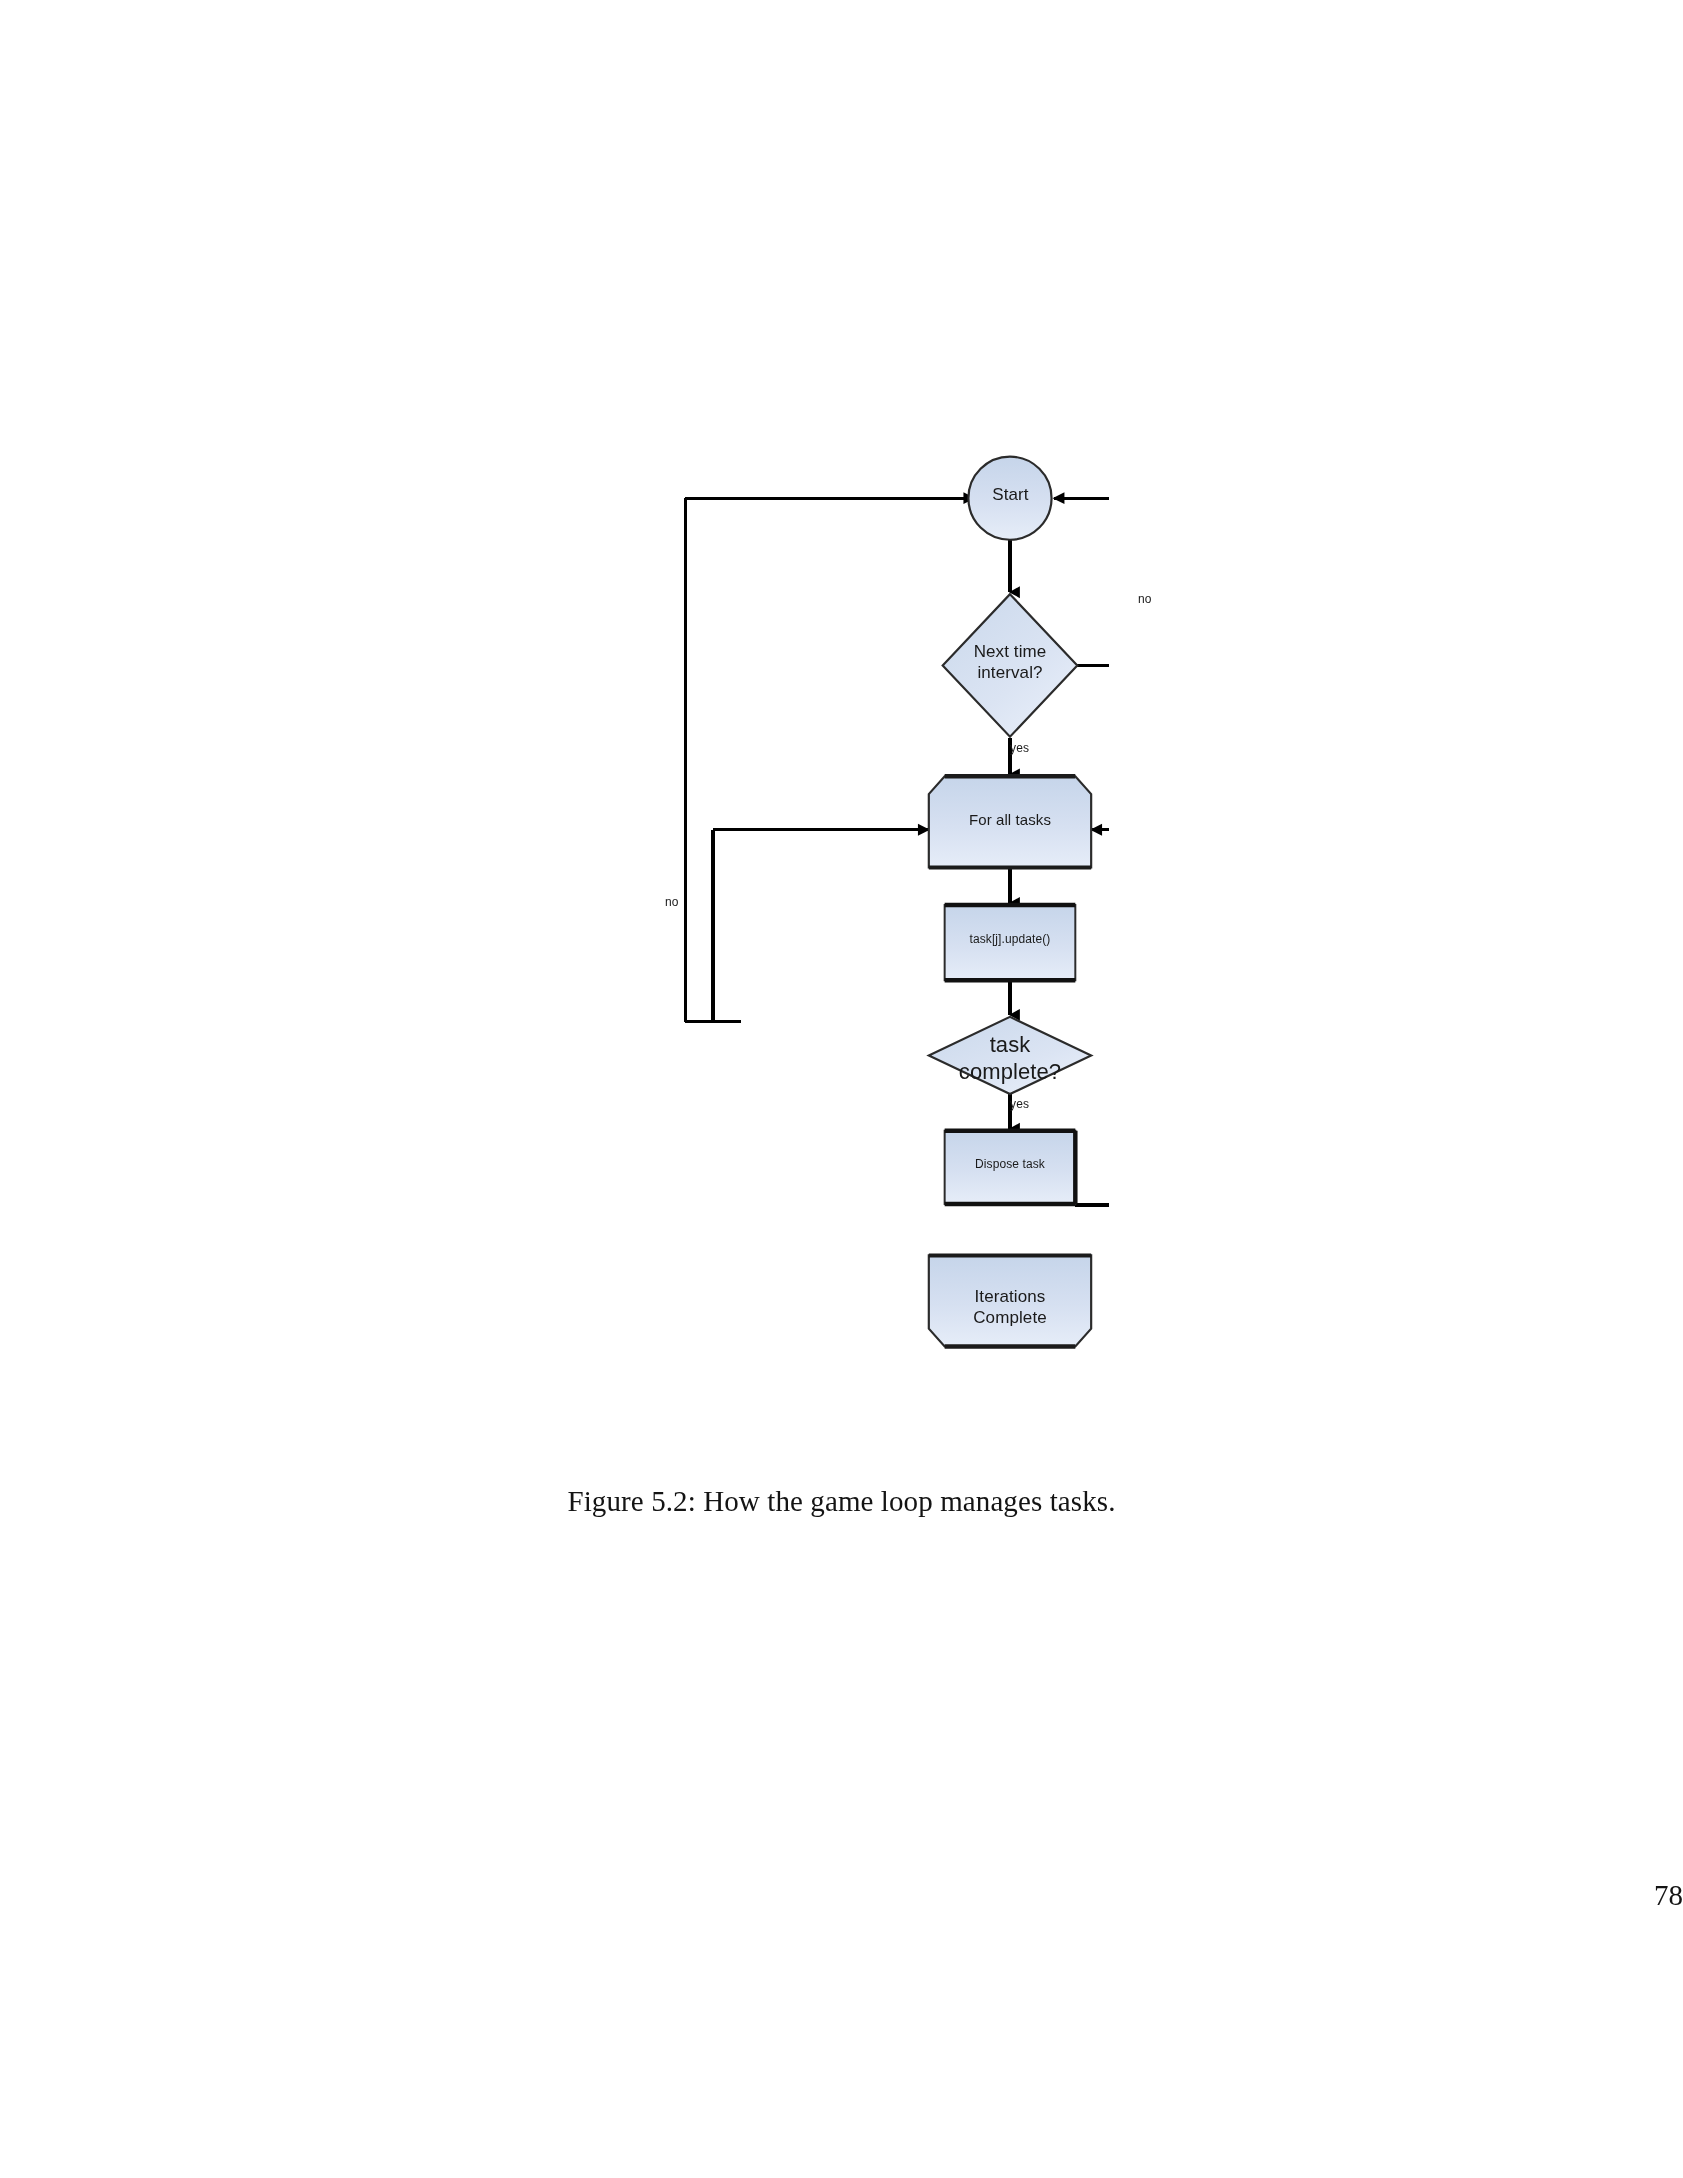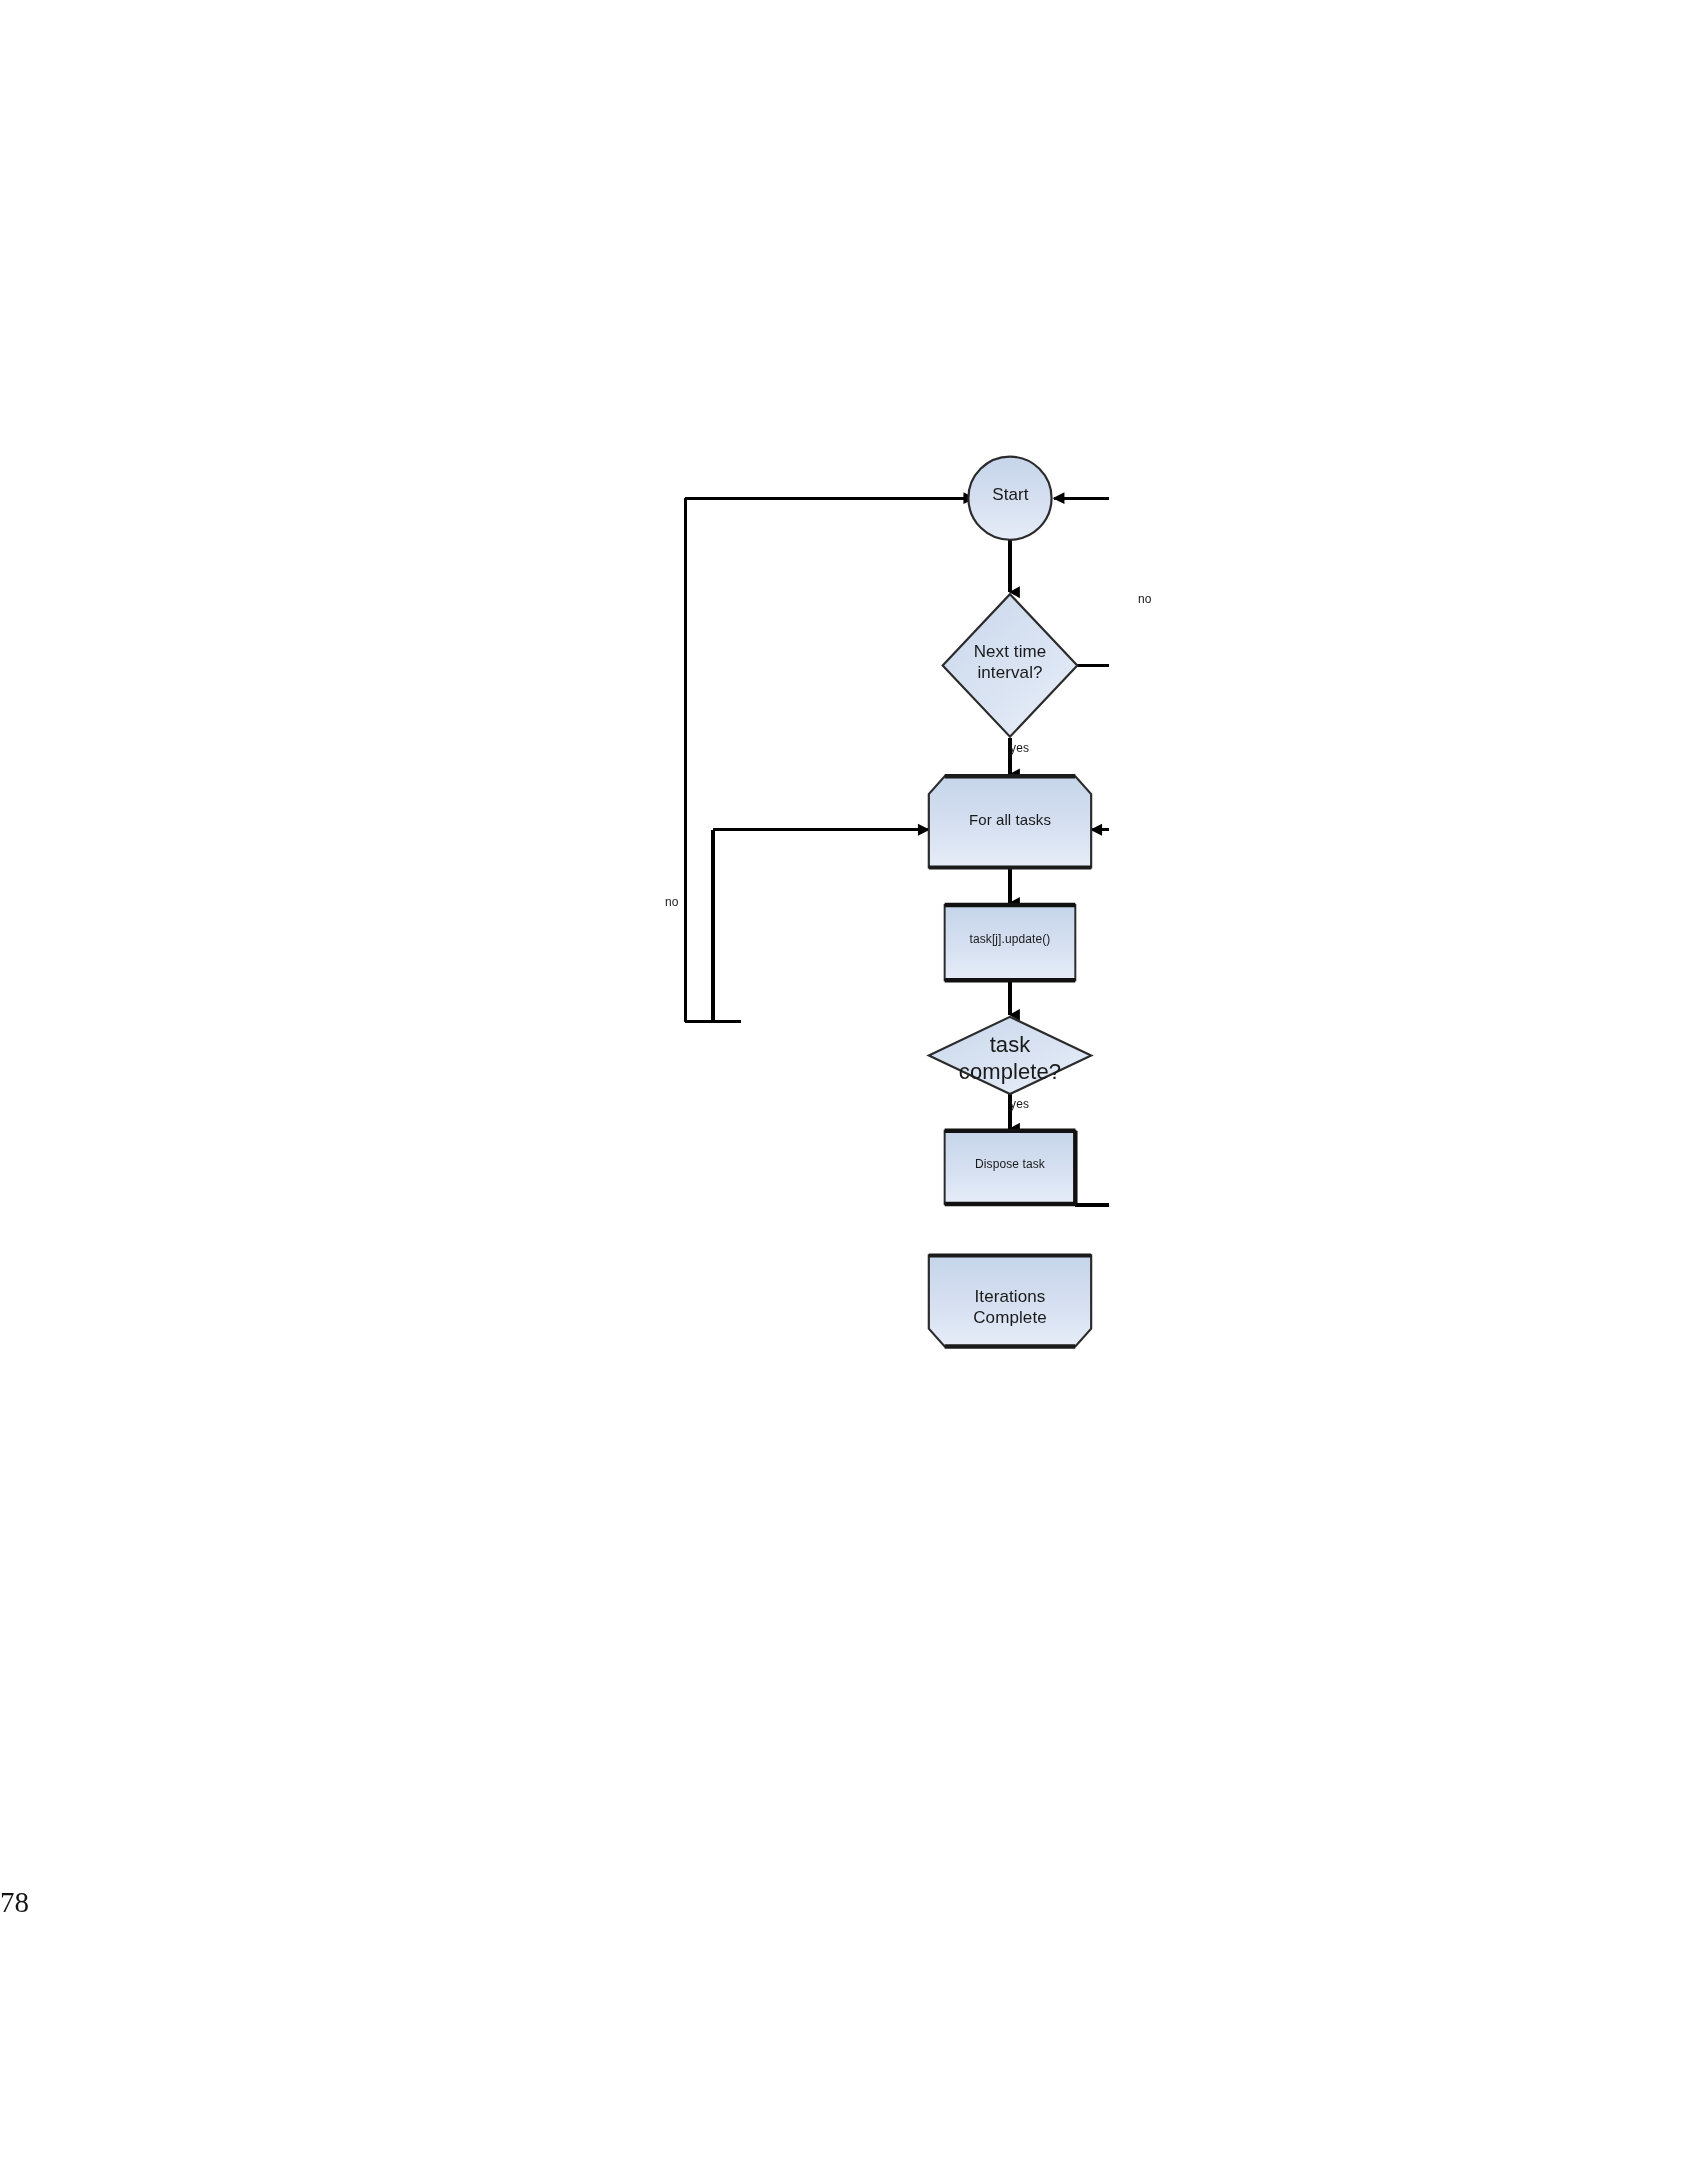--- a/index.html
+++ b/index.html
@@ -68,25 +68,24 @@
     color: #141414;
     letter-spacing: 0.1px;
   }
 
   
   #page-number {
     position: absolute;
     left: 0;
     top: 1879px;
     width: 1683px;
-    text-align: left;
+    text-align: right;
     font-family: "Liberation Serif", serif;
     font-size: 29px;
     color: #141414;
-    margin-top: 7px;
   }
 </style>
 </head>
 <body>
 
 <div id="page">
 
   <div id="figure">
 
     <svg id="flow-svg" width="495" height="1079" viewBox="0 0 500 1090">
@@ -209,17 +208,18 @@
     <div class="edge-label" style="left:524px; top:176px;">no</div>
 
     <div class="edge-label" style="left:396px; top:325px;">yes</div>
 
     <div class="edge-label" style="left:51px; top:479px;">no</div>
 
     <div class="edge-label" style="left:396px; top:681px;">yes</div>
 
   </div>
 
+  <div id="caption">Figure 5.2: How the game loop manages tasks.</div>
 
   <div id="page-number">78</div>
 
 </div>
 
 
 </body></html>

